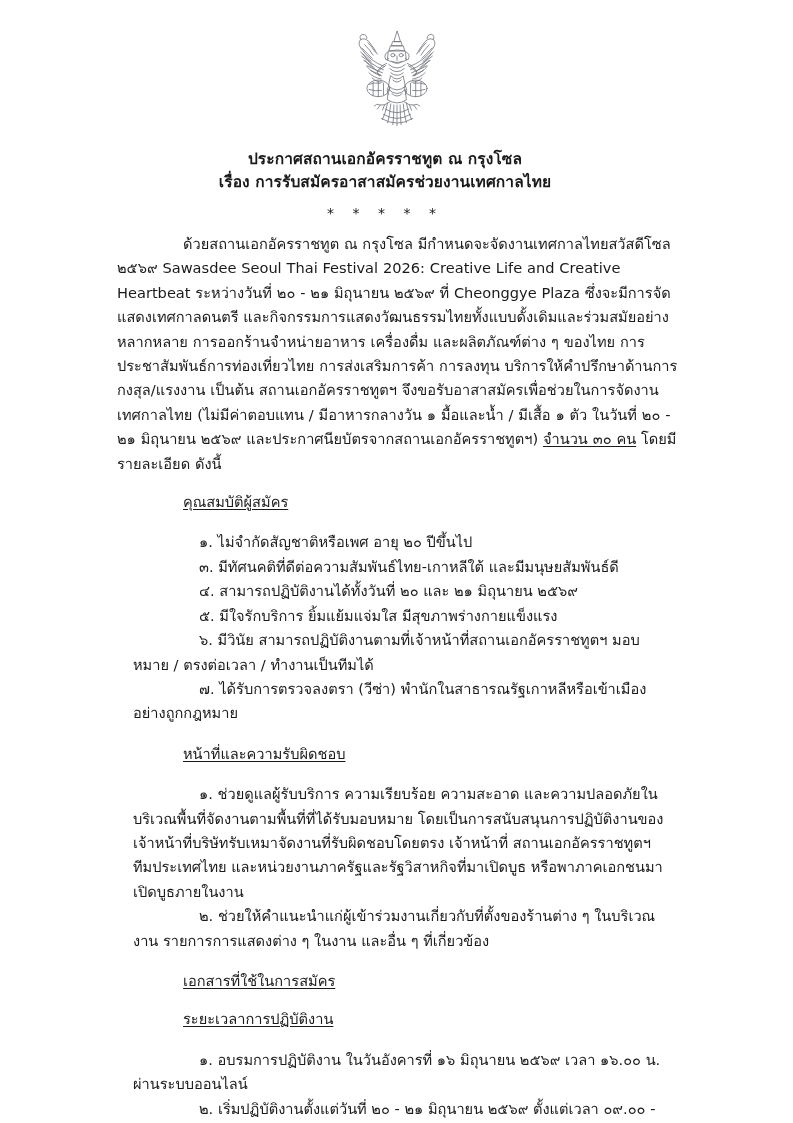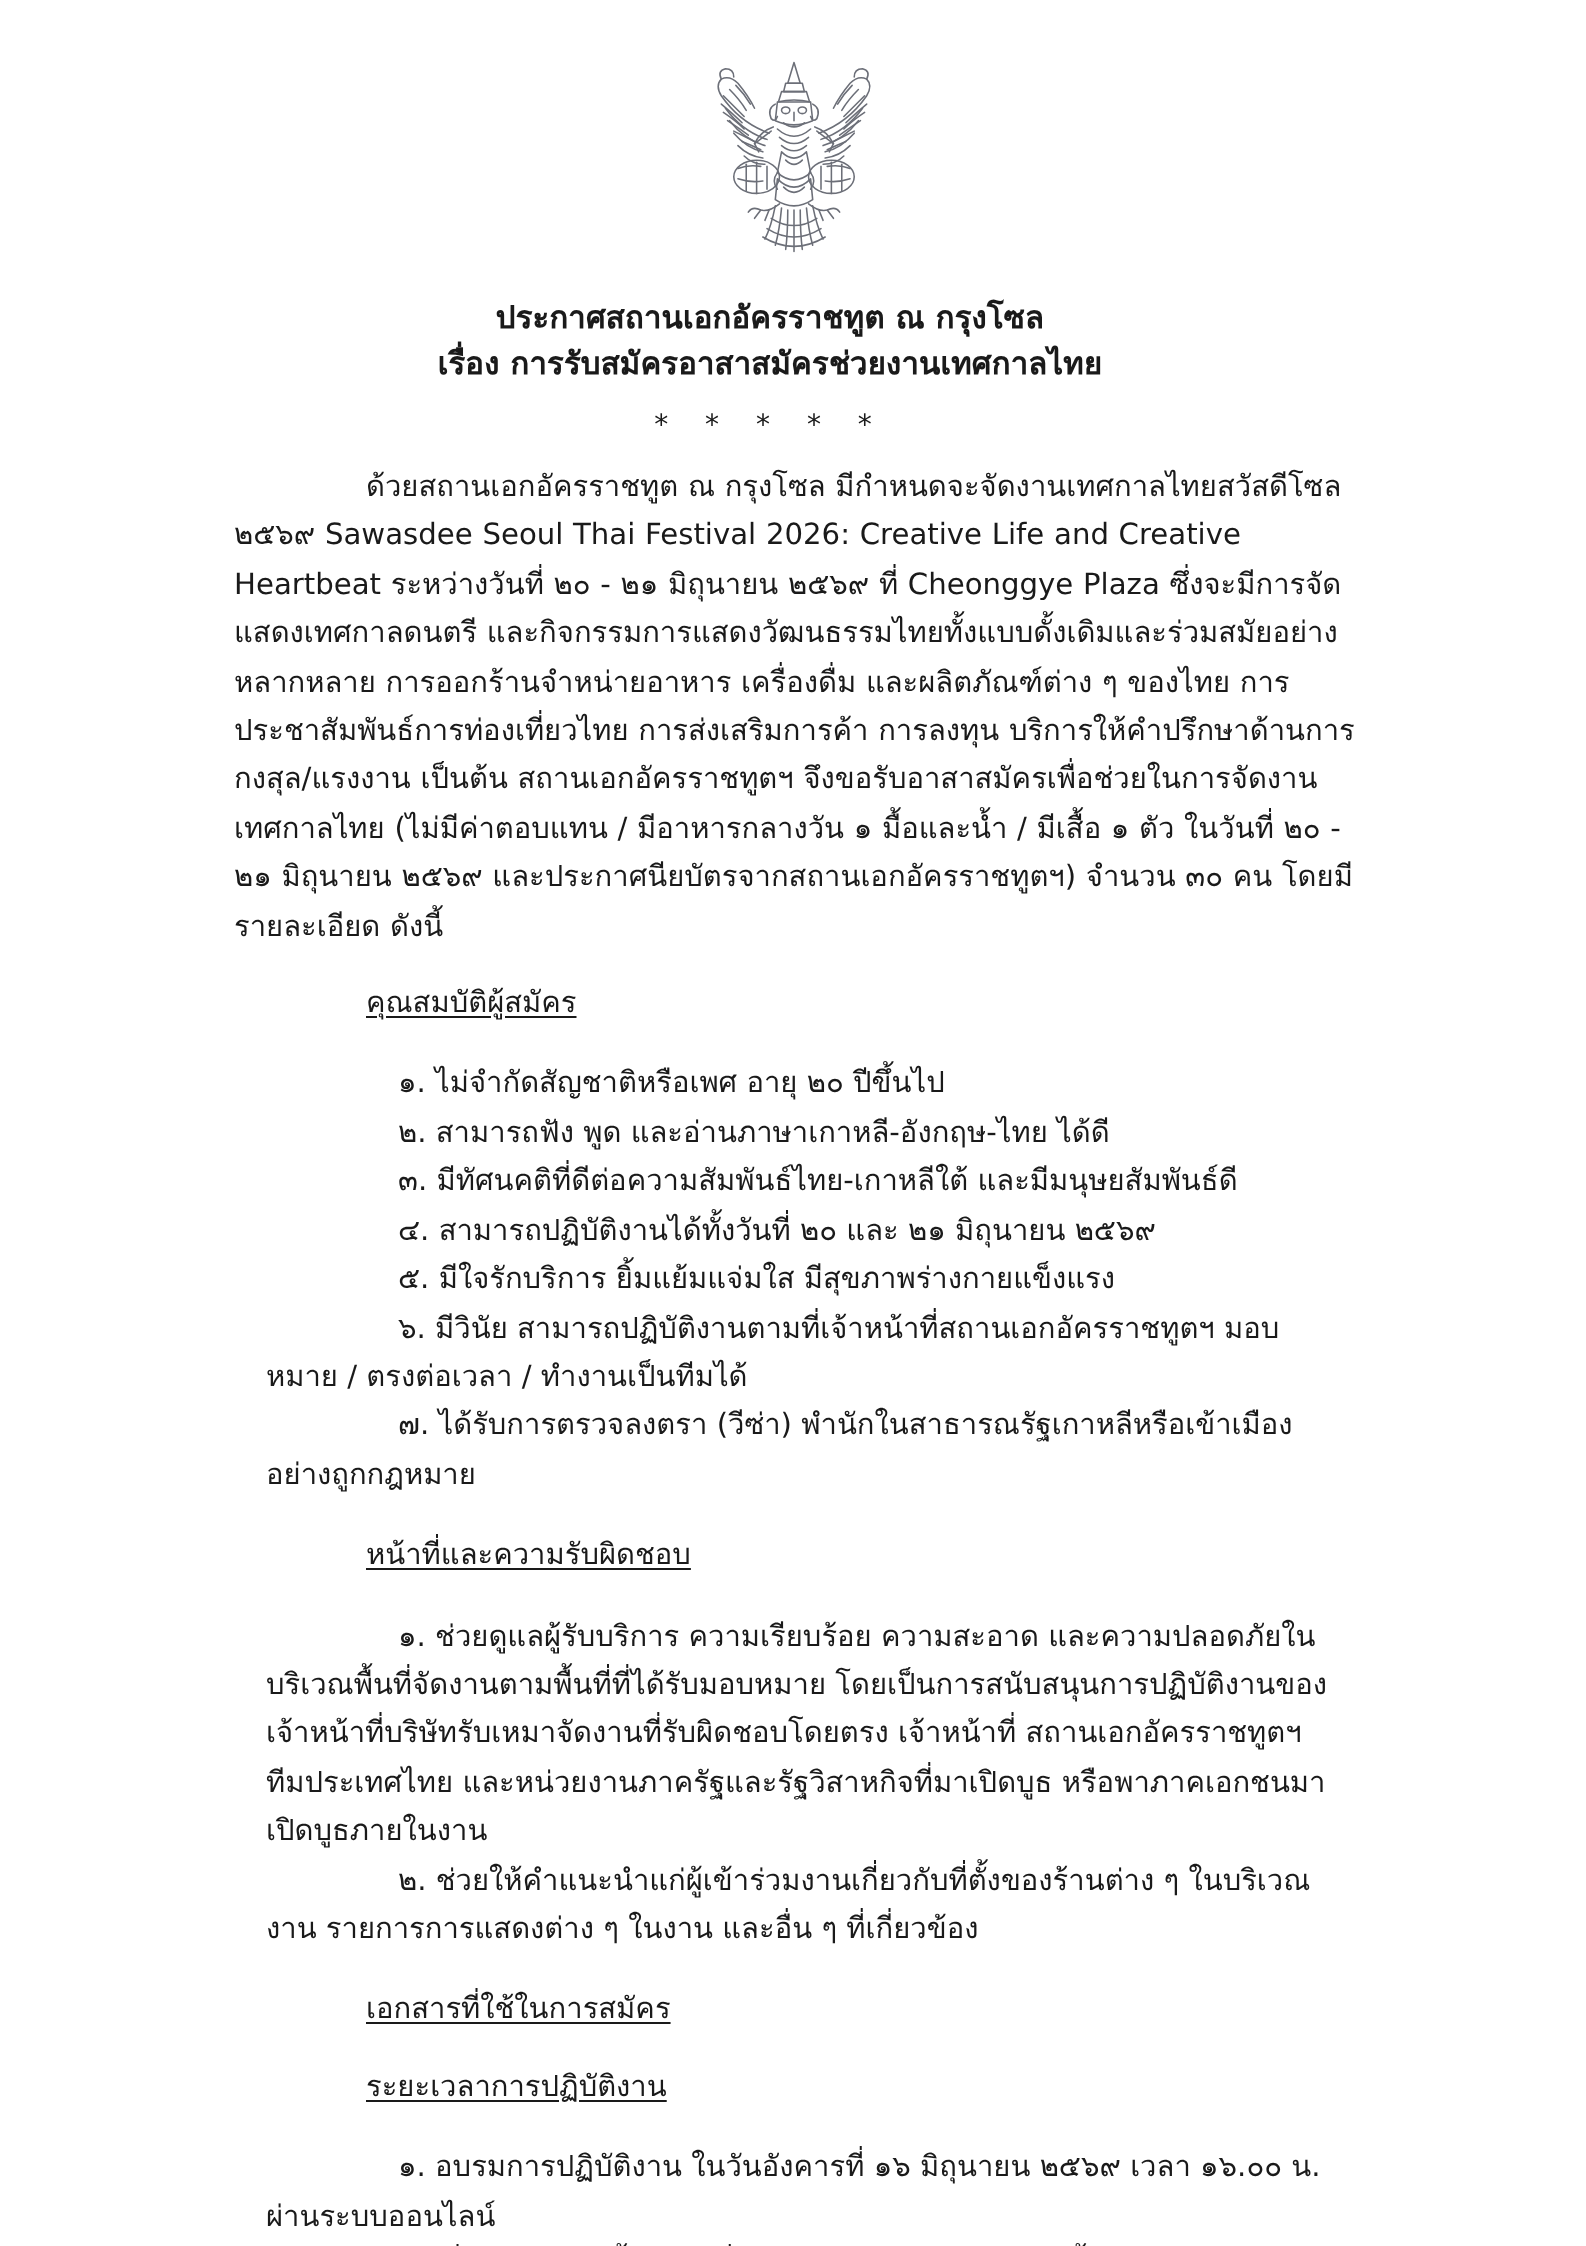--- a/index.html
+++ b/index.html
@@ -88,21 +88,21 @@
     margin: 16px;
     padding: 0;
   }
   ul.items > li {
     font-size: 14.6px;
     line-height: 24.4px;
     margin: 0;
     padding: 0;
     text-indent: 66px;
   }
-  .u { text-underline-offset: 2px; }
+  .u { text-decoration: underline; text-underline-offset: 2px; }
 </style>
 </head>
 <body>
 
 <div class="page">
 
   <div class="emblem-wrap">
     <svg class="emblem" viewBox="0 0 200 208" aria-hidden="true">
       <g fill="none" stroke="#6c6f78" stroke-width="1.5" stroke-linecap="round" stroke-linejoin="round">
 
@@ -212,21 +212,20 @@
   </div>
 
   <div class="body-block">
 
     <p class="para"><span>ด้วยสถานเอกอัครราชทูต ณ กรุงโซล มีกำหนดจะจัดงานเทศกาลไทยสวัสดีโซล ๒๕๖๙ Sawasdee Seoul Thai Festival 2026: Creative Life and Creative Heartbeat ระหว่างวันที่ ๒๐ - ๒๑ มิถุนายน ๒๕๖๙ ที่ Cheonggye Plaza ซึ่งจะมีการจัดแสดงเทศกาลดนตรี และกิจกรรมการแสดงวัฒนธรรมไทยทั้งแบบดั้งเดิมและร่วมสมัยอย่างหลากหลาย การออกร้านจำหน่ายอาหาร เครื่องดื่ม และผลิตภัณฑ์ต่าง ๆ ของไทย การประชาสัมพันธ์การท่องเที่ยวไทย การส่งเสริมการค้า การลงทุน บริการให้คำปรึกษาด้านการกงสุล/แรงงาน เป็นต้น สถานเอกอัครราชทูตฯ จึงขอรับอาสาสมัครเพื่อช่วยในการจัดงานเทศกาลไทย (ไม่มีค่าตอบแทน / มีอาหารกลางวัน ๑ มื้อและน้ำ / มีเสื้อ ๑ ตัว ในวันที่ ๒๐ - ๒๑ มิถุนายน ๒๕๖๙ และประกาศนียบัตรจากสถานเอกอัครราชทูตฯ) </span><span class="u">จำนวน ๓๐ คน</span><span> โดยมีรายละเอียด ดังนี้</span></p>
 
     <div class="section">
       <div class="head-row"><span class="section-head">คุณสมบัติผู้สมัคร</span></div>
       <ul class="items">
         <li>๑. ไม่จำกัดสัญชาติหรือเพศ อายุ ๒๐ ปีขึ้นไป</li>
-        <li>๒. สามารถฟัง พูด และอ่านภาษาเกาหลี-อังกฤษ-ไทย ได้ดี</li>
         <li>๓. มีทัศนคติที่ดีต่อความสัมพันธ์ไทย-เกาหลีใต้ และมีมนุษยสัมพันธ์ดี</li>
         <li>๔. สามารถปฏิบัติงานได้ทั้งวันที่ ๒๐ และ ๒๑ มิถุนายน ๒๕๖๙</li>
         <li>๕. มีใจรักบริการ ยิ้มแย้มแจ่มใส มีสุขภาพร่างกายแข็งแรง</li>
         <li>๖. มีวินัย สามารถปฏิบัติงานตามที่เจ้าหน้าที่สถานเอกอัครราชทูตฯ มอบหมาย / ตรงต่อเวลา / ทำงานเป็นทีมได้</li>
         <li>๗. ได้รับการตรวจลงตรา (วีซ่า) พำนักในสาธารณรัฐเกาหลีหรือเข้าเมืองอย่างถูกกฎหมาย</li>
       </ul>
     </div>
 
     <div class="section">
       <div class="head-row"><span class="section-head">หน้าที่และความรับผิดชอบ</span></div>

